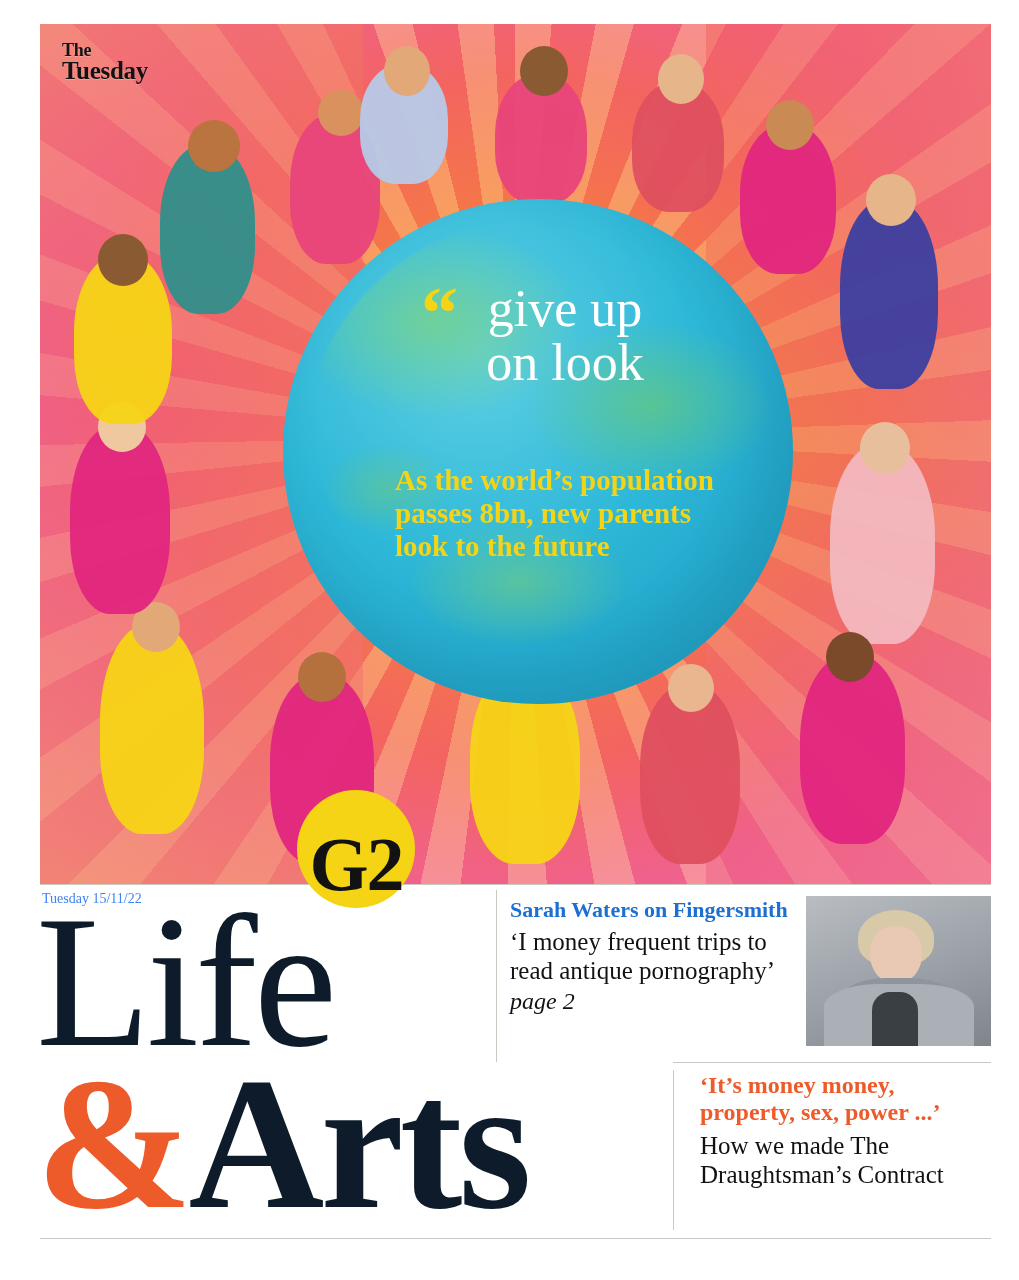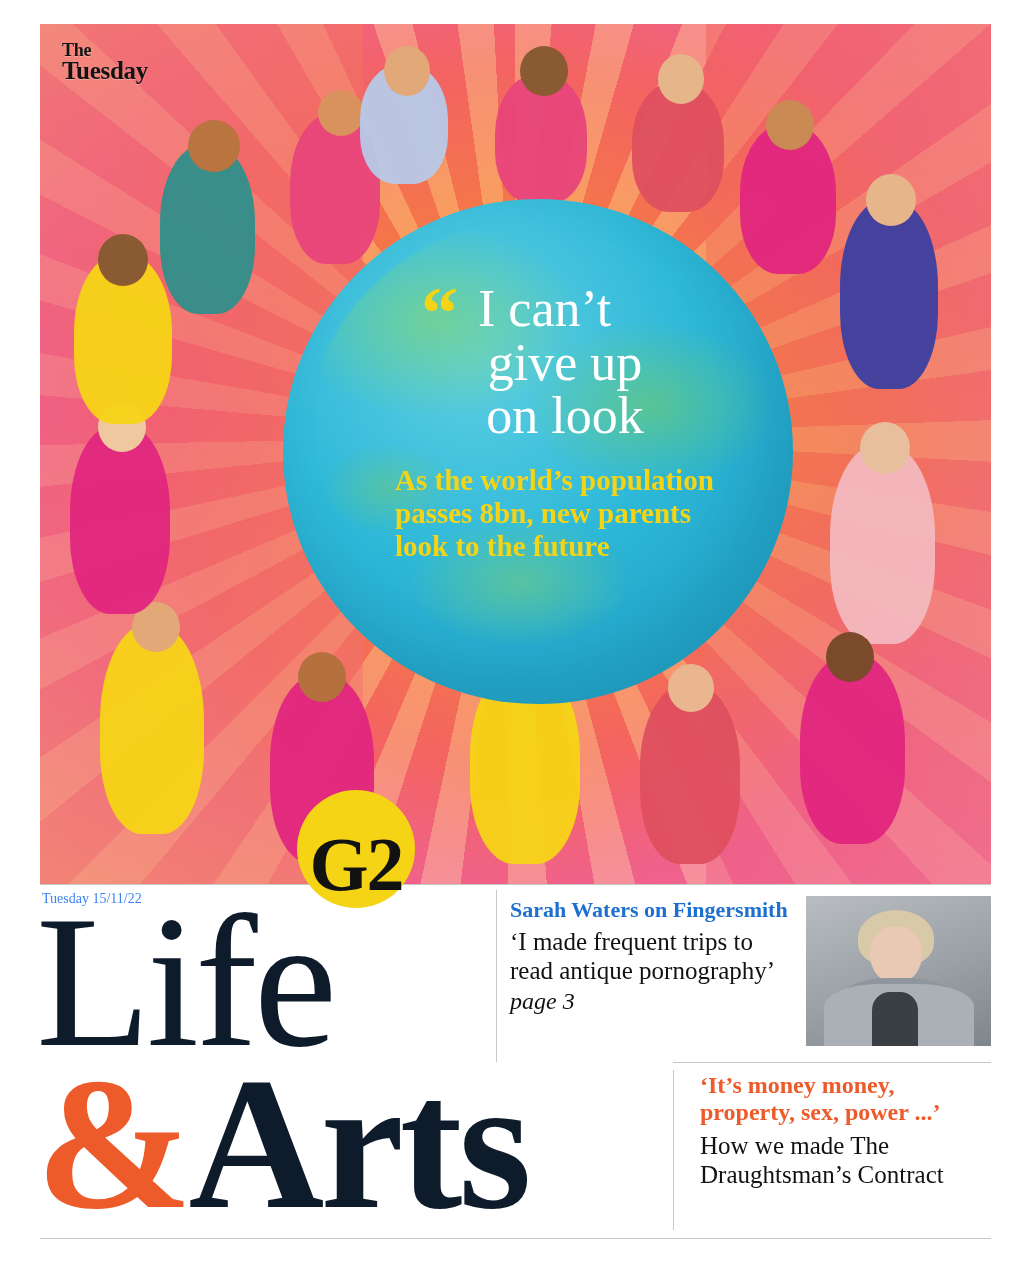--- a/index.html
+++ b/index.html
@@ -360,21 +360,20 @@
     <div class="head" style="left:58px;top:378px;width:48px;height:50px;background:#f0c8a0;"></div>
 
     <div class="figure" style="left:34px;top:230px;width:98px;height:170px;background:#f5d416;"></div>
     <div class="head" style="left:58px;top:210px;width:50px;height:52px;background:#8a5a32;"></div>
 
     <div class="globe"></div>
 
     <div class="quotemark">“</div>
 
     <div class="headline">
-      <span class="l1">I can’t</span>
       <span class="l2">give up</span>
       <span class="l3">on look</span>
     </div>
 
     <div class="standfirst">As the world’s population passes 8bn, new parents look to the future</div>
 
     <div class="masthead">
       <span class="l1">The</span>
       <span class="l2">Tuesday</span>
     </div>
@@ -393,22 +392,22 @@
   <div class="dateline">Tuesday 15/11/22</div>
 
   <div class="lifeword">Life</div>
 
   <div class="artsline">
     <span class="amp">&amp;</span><span>Arts</span>
   </div>
 
   <div class="promo-1">
     <p class="kicker">Sarah Waters on Fingersmith</p>
-    <p class="body">‘I made frequent trips to read antique pornography’</p>
-    <div class="pageref">page 3</div>
+    <p class="body">‘I money frequent trips to read antique pornography’</p>
+    <div class="pageref">page 2</div>
   </div>
 
   <div class="promo-photo">
     <div class="hair"></div>
     <div class="face"></div>
     <div class="body2"></div>
     <div class="jacket"></div>
     <div class="dark"></div>
   </div>
 

